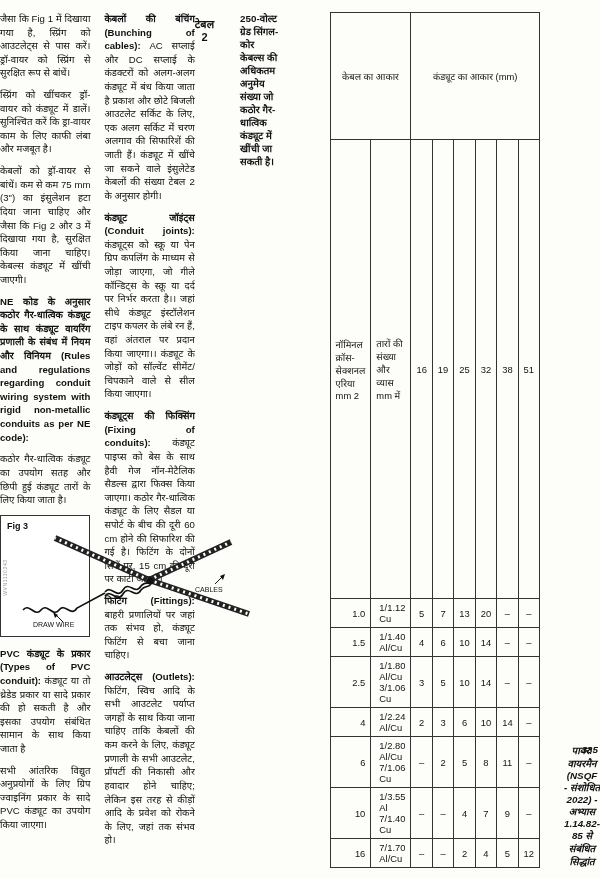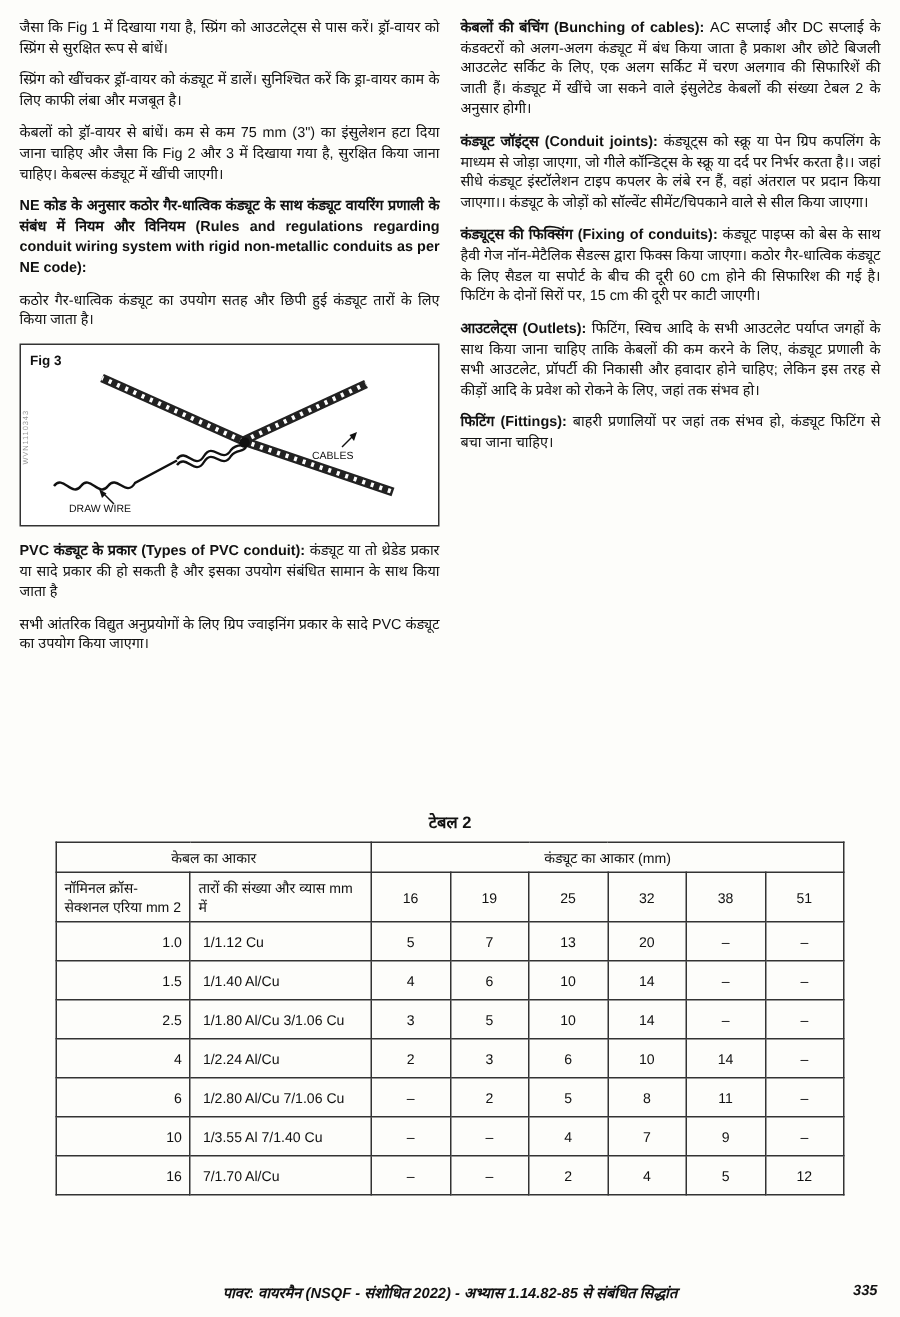--- a/index.html
+++ b/index.html
@@ -1,19 +1,19 @@
 <!DOCTYPE html>
 <html><head>
 <meta charset="utf-8">
 <style>
   * { margin:0; padding:0; box-sizing:border-box; }
   html,body { background:#ffffff; }
   body { font-family:"Liberation Sans","DejaVu Sans",sans-serif; color:#111; }
-  .page { width:600px; height:878px; background:#fdfdfa; padding:12px 13px 10px;
-          display:flex; flex-direction:column; overflow:hidden; position:relative; }
+  .page { width:600px; height:878px; background:#fdfdfa; padding:12px 0 10px;
+          display:flex; flex-direction:row; overflow:hidden; position:relative; }
   .columns { display:flex; gap:14px; min-height:524px; }
   .col { flex:1; font-size:9.6px; line-height:1.42; text-align:justify; }
   .col p { margin-bottom:8px; }
   .bold { font-weight:bold; }
   b { font-weight:bold; }
   .figure { border:1px solid #333; position:relative; height:122px; margin:2px 0 10px; padding:4px 6px; background:#fff; }
   .fig-label { font-weight:bold; font-size:9px; }
   .fig-watermark { position:absolute; left:-14px; top:58px; transform:rotate(-90deg);
                    font-size:5px; color:#9a9a9a; letter-spacing:.6px; white-space:nowrap; }
   .fig-svg { position:absolute; left:8px; top:14px; }
@@ -96,31 +96,32 @@
       </p>
       <p>
         <b>कंड्यूट जॉइंट्स (Conduit joints):</b>
         <span>कंड्यूट्स को स्क्रू या पेन ग्रिप कपलिंग के माध्यम से जोड़ा जाएगा, जो गीले कॉन्डिट्स के स्क्रू या दर्द पर निर्भर करता है।। जहां सीधे कंड्यूट इंस्टॉलेशन टाइप कपलर के लंबे रन हैं, वहां अंतराल पर प्रदान किया जाएगा।। कंड्यूट के जोड़ों को सॉल्वेंट सीमेंट/चिपकाने वाले से सील किया जाएगा।</span>
       </p>
       <p>
         <b>कंड्यूट्स की फिक्सिंग (Fixing of conduits):</b>
         <span>कंड्यूट पाइप्स को बेस के साथ हैवी गेज नॉन-मेटैलिक सैडल्स द्वारा फिक्स किया जाएगा। कठोर गैर-धात्विक कंड्यूट के लिए सैडल या सपोर्ट के बीच की दूरी 60 cm होने की सिफारिश की गई है। फिटिंग के दोनों सिरों पर, 15 cm की दूरी पर काटी जाएगी।</span>
       </p>
       <p>
+        <b>फिटिंग (Fittings):</b>
+        <span>बाहरी प्रणालियों पर जहां तक संभव हो, कंड्यूट फिटिंग से बचा जाना चाहिए।</span>
+      </p>
+      <p>
         <b>आउटलेट्स (Outlets):</b>
         <span>फिटिंग, स्विच आदि के सभी आउटलेट पर्याप्त जगहों के साथ किया जाना चाहिए ताकि केबलों की कम करने के लिए, कंड्यूट प्रणाली के सभी आउटलेट, प्रॉपर्टी की निकासी और हवादार होने चाहिए; लेकिन इस तरह से कीड़ों आदि के प्रवेश को रोकने के लिए, जहां तक संभव हो।</span>
       </p>
-      <p>
-        <b>फिटिंग (Fittings):</b>
-        <span>बाहरी प्रणालियों पर जहां तक संभव हो, कंड्यूट फिटिंग से बचा जाना चाहिए।</span>
-      </p>
     </div>
   </div>
 
   <div class="table-caption">टेबल 2</div>
+  <div class="table-title">250-वोल्ट ग्रेड सिंगल-कोर केबल्स की अधिकतम अनुमेय संख्या जो कठोर गैर-धात्विक कंड्यूट में खींची जा सकती है।</div>
 
   <table class="data">
     <colgroup>
       <col class="col-area">
         <col class="col-wires">
       <col class="col-n">
         <col class="col-n">
         <col class="col-n">
       <col class="col-n">
         <col class="col-n">

